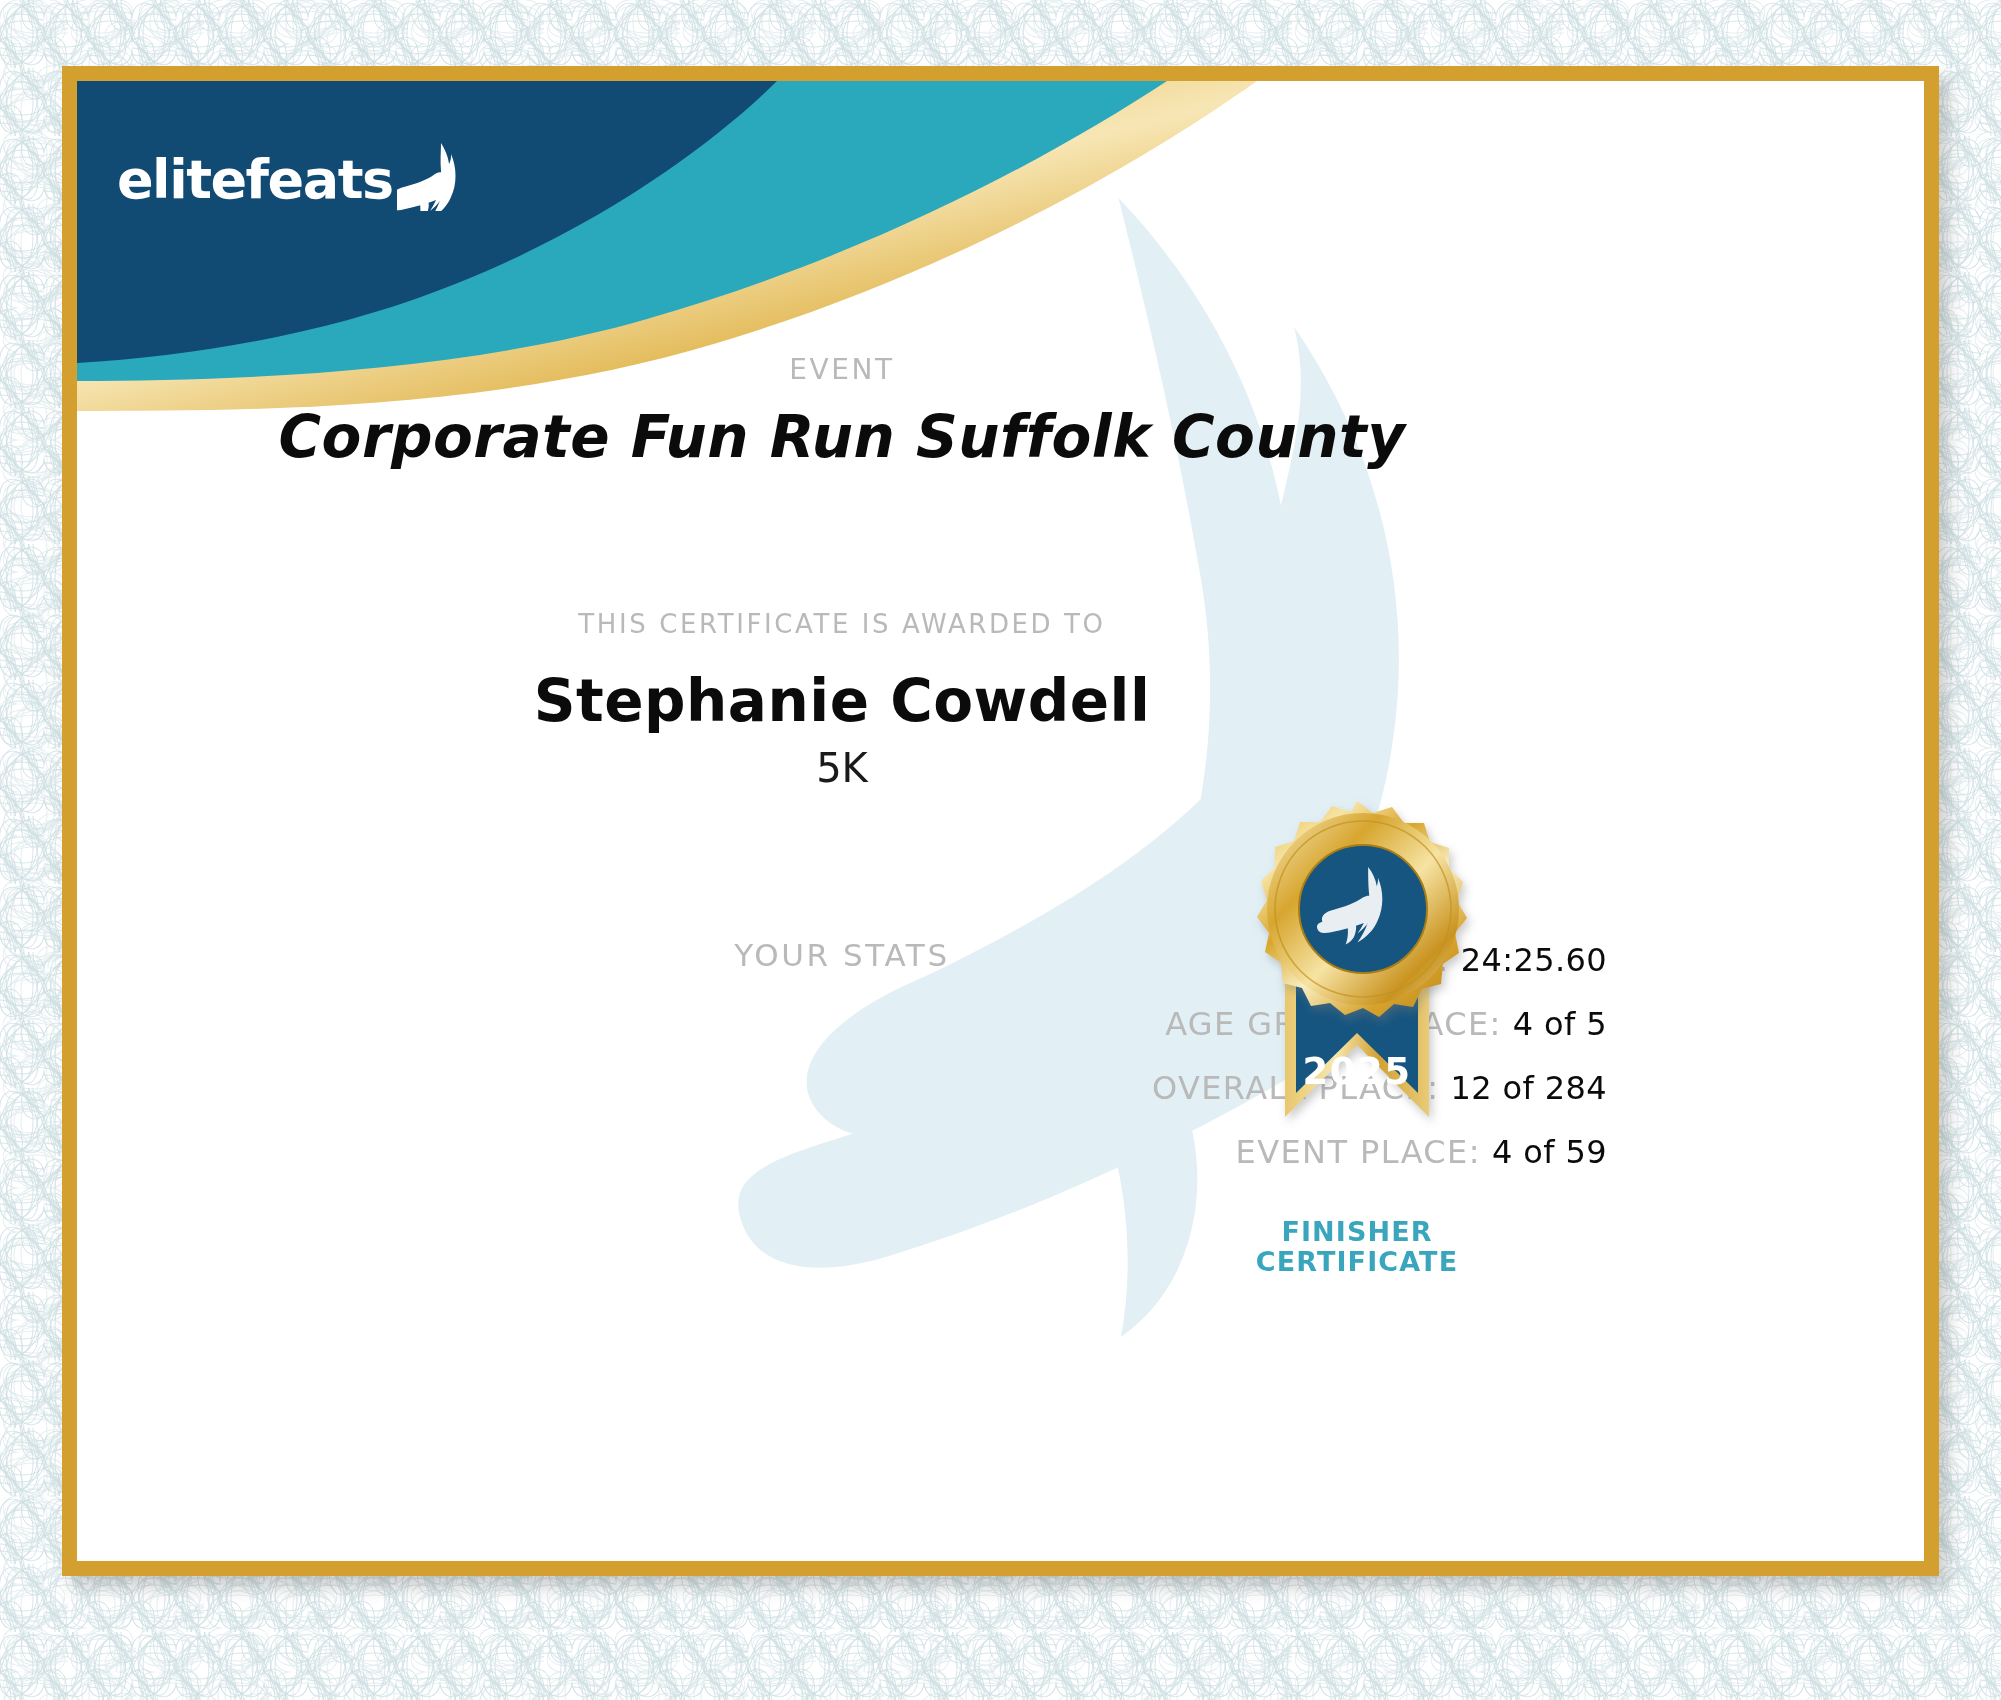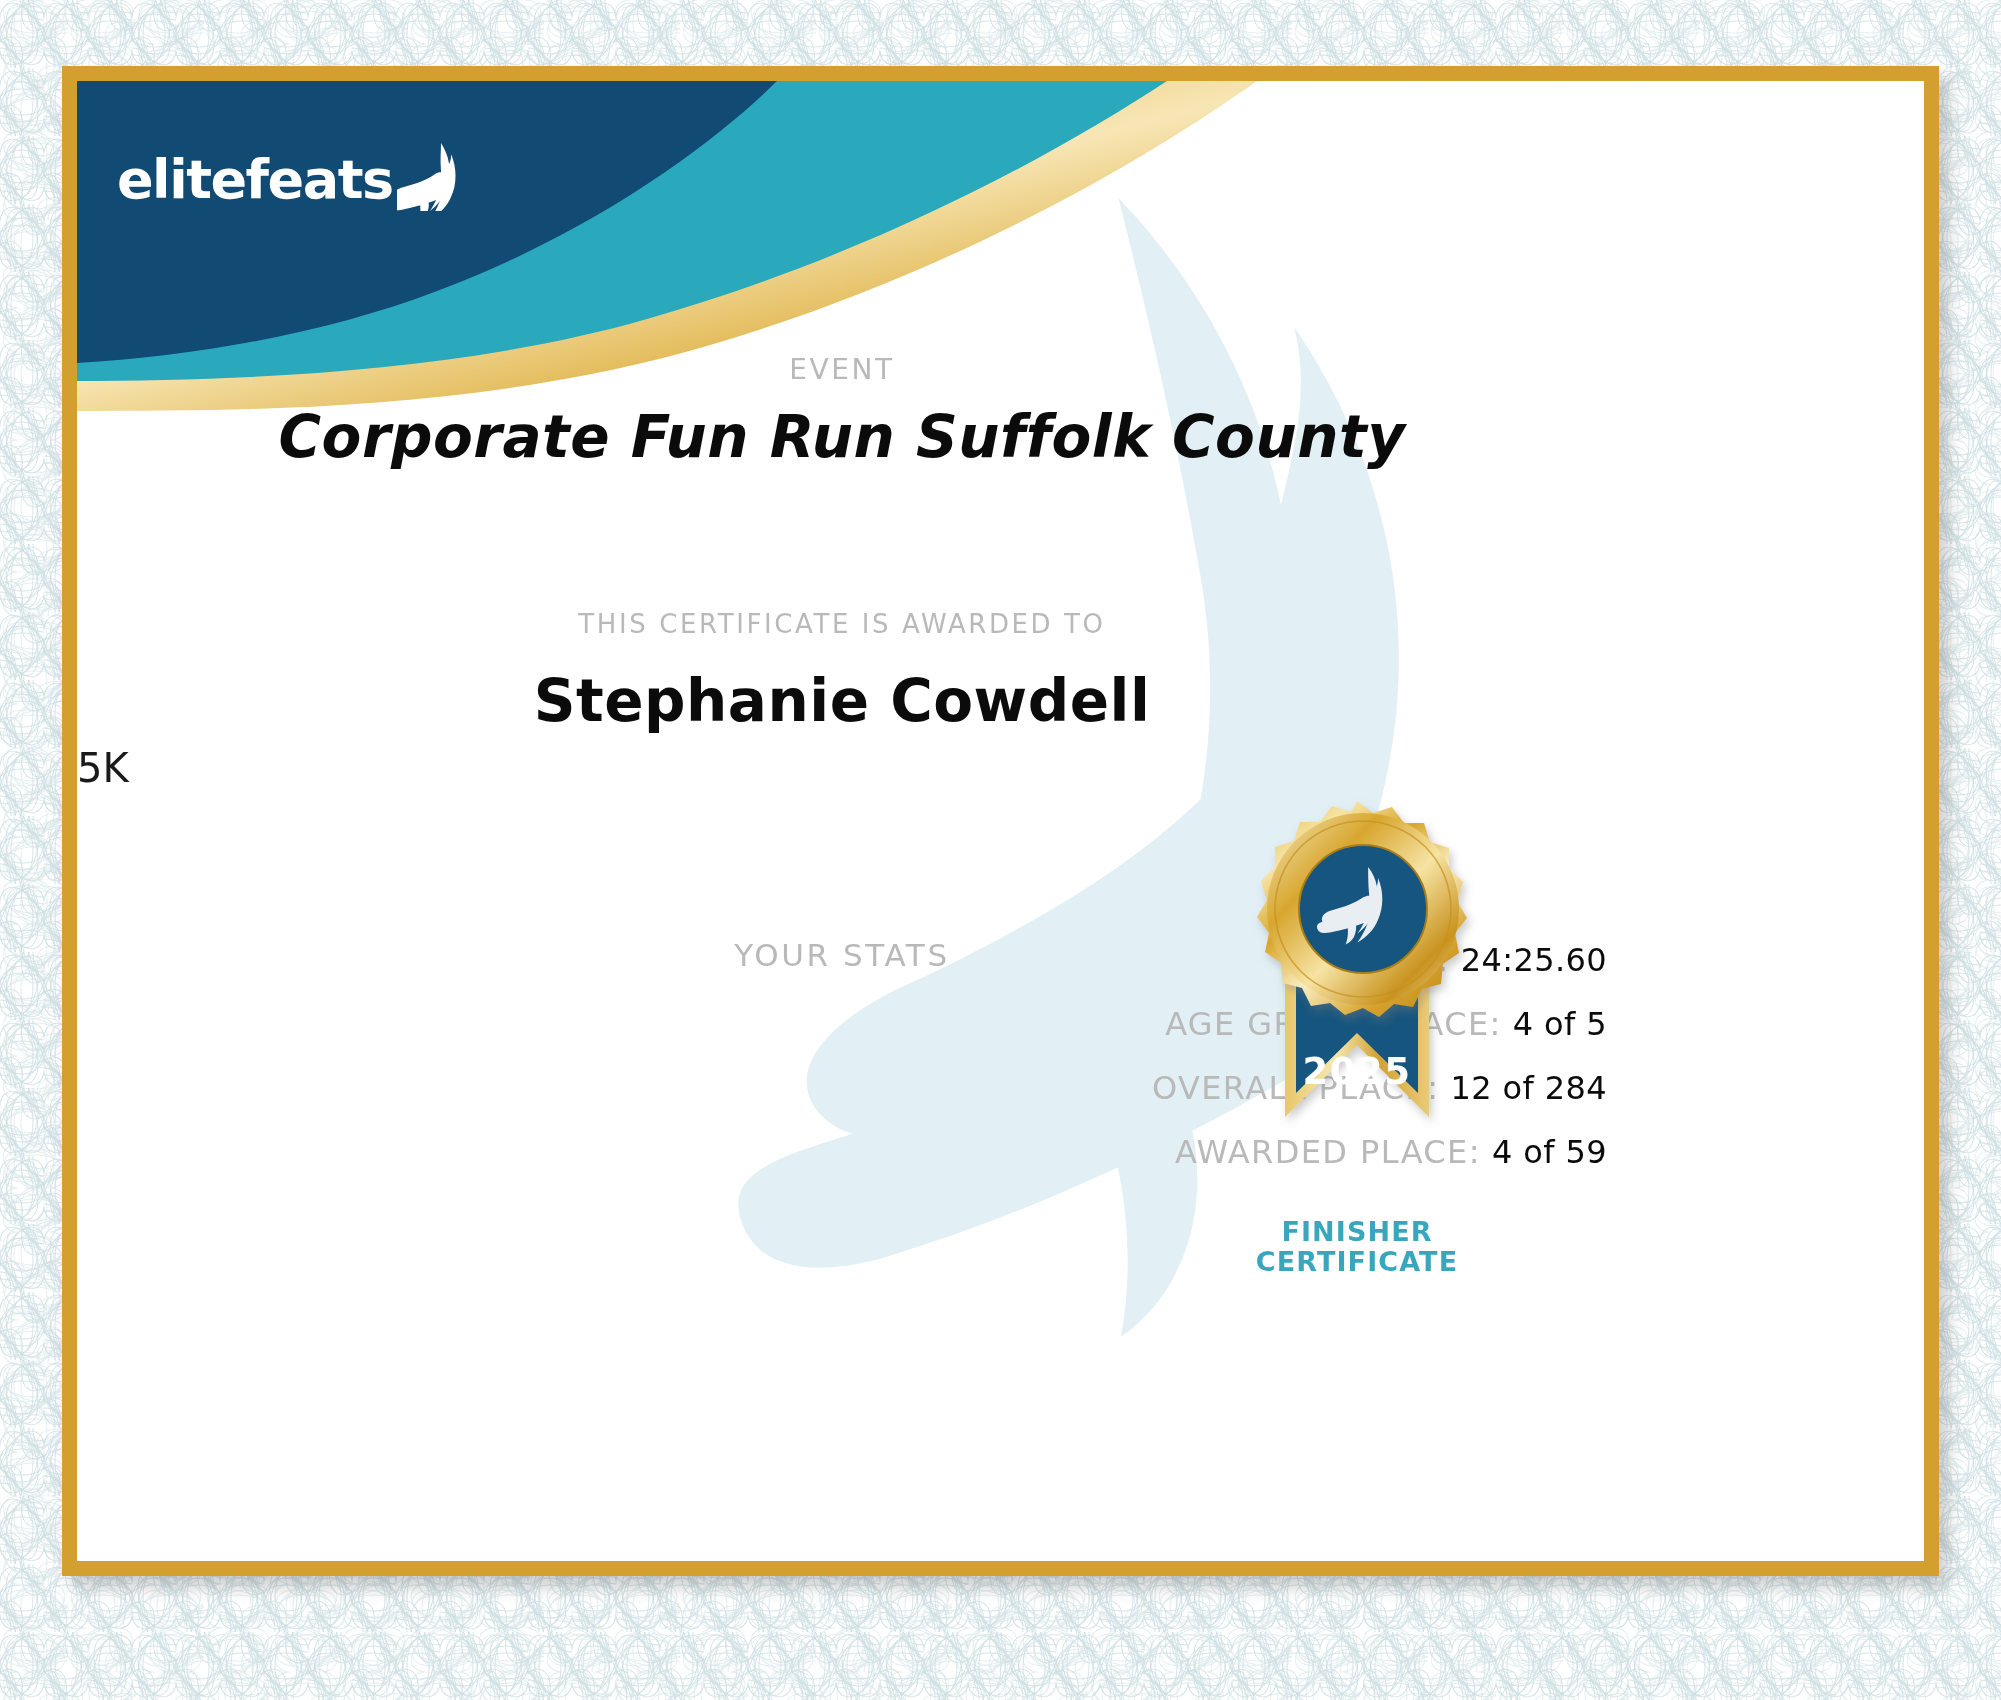--- a/index.html
+++ b/index.html
@@ -108,21 +108,21 @@
     position:absolute; left:0; top:586px; width:1530px;
     text-align:center;
     font-family:"DejaVu Sans", sans-serif;
     font-weight:700;
     font-size:58px;
     color:#0b0b0b;
     letter-spacing:0.5px;
   }
   #distance {
     position:absolute; left:0; top:664px; width:1530px;
-    text-align:left;
+    text-align:center;
     font-family:"DejaVu Sans", sans-serif;
     font-size:40px;
     color:#1a1a1a;
   }
 
   #stats-label { position:absolute; left:0; top:824px; width:1530px; font-size:31px; letter-spacing:2.6px;margin-top:32px; }
 
   #stats-list {
     position:absolute;
     left:0; top:860px;
@@ -281,21 +281,21 @@
           </div>
           <div class="stat-row">
             <span class="stat-label">AGE GROUP PLACE:</span>
             <span class="stat-value">4 of 5</span>
           </div>
           <div class="stat-row">
             <span class="stat-label">OVERALL PLACE:</span>
             <span class="stat-value">12 of 284</span>
           </div>
           <div class="stat-row">
-            <span class="stat-label">AWARDED PLACE:</span>
+            <span class="stat-label">EVENT PLACE:</span>
             <span class="stat-value">4 of 59</span>
           </div>
         </div>
 
         <div id="badge">
           <div id="badge-svg-wrap">
             <svg width="280" height="420" viewBox="0 0 280 420" aria-hidden="true">
               <defs>
                 <linearGradient id="medalGold" x1="0.1" y1="0" x2="0.9" y2="1">
                   <stop offset="0%" stop-color="#e7bd51"></stop>

